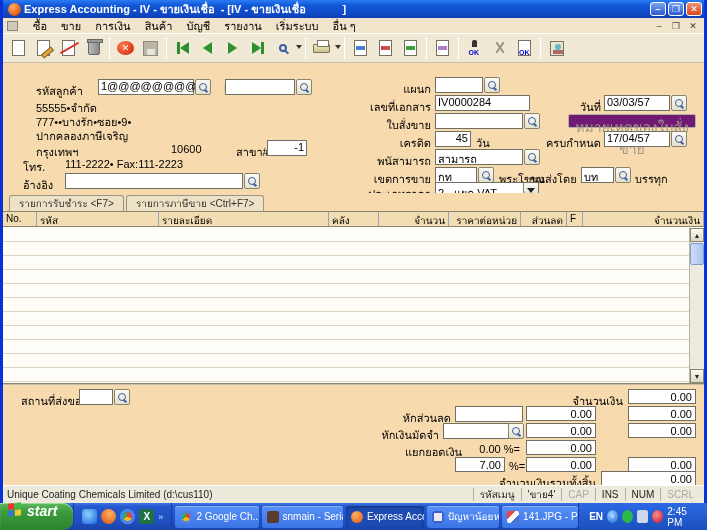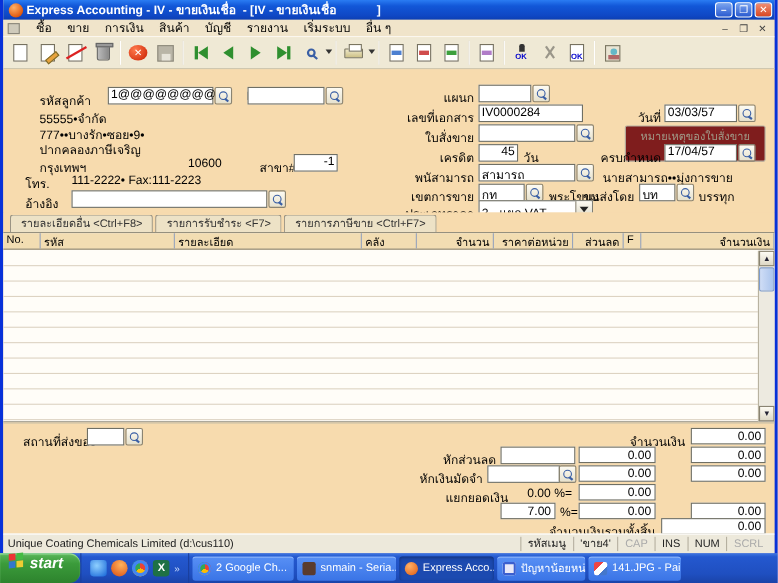--- a/index.html
+++ b/index.html
@@ -59,21 +59,21 @@
 
   
   .form{position:relative;height:130px;background:#F7DBAE}
   .lbl{position:absolute;white-space:nowrap}
   .txt{position:absolute;white-space:nowrap}
   .inp{position:absolute;height:16px;background:#fff;border:1px solid #6f6f64;font:11px "Liberation Sans",sans-serif;padding:0 2px}
   .inp.num{text-align:right}
   .lk{position:absolute;width:16px;height:16px;background:linear-gradient(180deg,#fdfbf3,#e6e1cd);border:1px solid #8a8472;border-radius:2px}
   .lk::before{content:"";position:absolute;left:3px;top:3px;width:6px;height:6px;border:1.5px solid #3A5FA5;border-radius:50%}
   .lk::after{content:"";position:absolute;right:2px;bottom:2px;width:4px;height:2px;background:#3A5FA5;transform:rotate(40deg)}
-  .dbtn{position:absolute;height:33px;background:#7f1d1d;border:1px solid #b5b0a0;color:#a09a88;font-size:10px;text-align:center;border-radius:2px;padding-top:1px}
+  .dbtn{position:absolute;height:14px;background:#701a75;border:1px solid #b5b0a0;color:#a09a88;font-size:14px;text-align:center;border-radius:2px;padding-top:1px}
   .sel{position:absolute;height:17px;background:#fff;border:1px solid #6f6f64;padding:1px 2px 0}
   .sel .dd{position:absolute;right:0;top:0;width:15px;height:15px;background:linear-gradient(180deg,#fdfbf3,#dcd7c4);border-left:1px solid #8a8472;display:flex;align-items:center;justify-content:center}
   .sel .dd::after{content:"";width:0;height:0;border:4px solid transparent;border-top:5px solid #222;margin-top:4px}
 
   
   .tabs{position:relative;height:18px;padding-left:6px;display:flex;align-items:flex-end;gap:2px;background:#F7DBAE}
   .tab{height:16px;line-height:15px;padding:0 9px;background:#EDE2C6;border:1px solid #9a9484;border-bottom:none;border-radius:3px 3px 0 0;font-size:10px;color:#333}
   .tab.active{height:18px;line-height:17px;background:#F7DBAE;border-color:#E8962E #9a9484 transparent #9a9484;border-top-width:2px;font-weight:bold;color:#000}
 
   
@@ -258,40 +258,38 @@
       <span class="lbl" style="left:380px;top:71px;width:48px;text-align:right">เครดิต</span>
       <span class="inp num" style="left:432px;top:68px;width:36px">45</span>
       <span class="txt" style="left:473px;top:71px">วัน</span>
       <span class="lbl" style="left:530px;top:71px;width:68px;text-align:right">ครบกำหนด</span>
       <span class="inp" style="left:601px;top:68px;width:66px">17/04/57</span>
       <span class="lk" style="left:668px;top:68px"></span>
 
       <span class="lbl" style="left:360px;top:89px;width:68px;text-align:right">พนัสามารถ</span>
       <span class="inp" style="left:432px;top:86px;width:88px">สามารถ</span>
       <span class="lk" style="left:521px;top:86px"></span>
-      <span class="txt" style="left:545px;top:89px">นายสามารถ••มุ่งการขาย</span>
 
       <span class="lbl" style="left:360px;top:107px;width:68px;text-align:right">เขตการขาย</span>
       <span class="inp" style="left:432px;top:104px;width:42px">กท</span>
       <span class="lk" style="left:475px;top:104px"></span>
       <span class="txt" style="left:496px;top:107px">พระโขนง</span>
       <span class="lbl" style="left:527px;top:107px">ขนส่งโดย</span>
       <span class="inp" style="left:578px;top:104px;width:33px">บท</span>
       <span class="lk" style="left:612px;top:104px"></span>
       <span class="txt" style="left:632px;top:107px">บรรทุก</span>
 
       <span class="lbl" style="left:360px;top:122px;width:68px;text-align:right">ประเภทราคา</span>
       <span class="sel" style="left:432px;top:119px;width:104px">
         <span>2 - แยก VAT</span>
         <span class="dd"></span>
       </span>
     </div>
 
     <div class="tabs">
-      <span class="tab">รายละเอียดอื่น  &lt;Ctrl+F8&gt;</span>
       <span class="tab">รายการรับชำระ &lt;F7&gt;</span>
       <span class="tab">รายการภาษีขาย &lt;Ctrl+F7&gt;</span>
     </div>
 
     <div class="grid">
       <div class="ghead">
         <span class="gh" style="width:34px">No.</span>
         <span class="gh" style="width:122px">รหัส</span>
         <span class="gh" style="width:170px">รายละเอียด</span>
         <span class="gh" style="width:50px">คลัง</span>
@@ -394,14 +392,22 @@
       <span>Express Acco...</span>
     </div>
     <div class="tbtn" style="width:80px">
       <span class="ticon" style="background:#e8e8f8;box-shadow:inset 0 0 0 2px #3a5fd0"></span>
       <span>ปัญหาน้อยหน่อ...</span>
     </div>
     <div class="tbtn" style="width:84px">
       <span class="ticon" style="background:linear-gradient(135deg,#e44 0 35%,#fff 35% 65%,#47c 65%)"></span>
       <span>141.JPG - Paint</span>
     </div>
+    <div class="tray">
+      <span style="font-size:10px;font-weight:bold">EN</span>
+      <span class="tico" style="background:radial-gradient(circle at 40% 35%,#9fd4ff,#1565d8);color:#fff;font-size:8px;text-align:center;line-height:13px">‹</span>
+      <span class="tico" style="background:#2db84b"></span>
+      <span class="tico" style="background:#cfd8ea;border-radius:2px"></span>
+      <span class="tico" style="background:radial-gradient(circle at 40% 35%,#ff8a8a,#c0182a)"></span>
+      <span style="font-size:10px">2:45 PM</span>
+    </div>
   </div>
 </div>
 
 </body></html>

